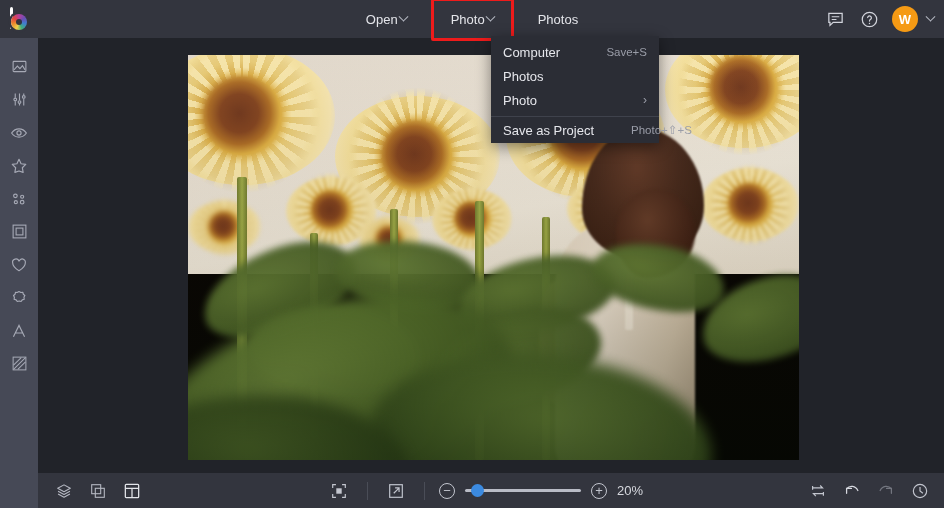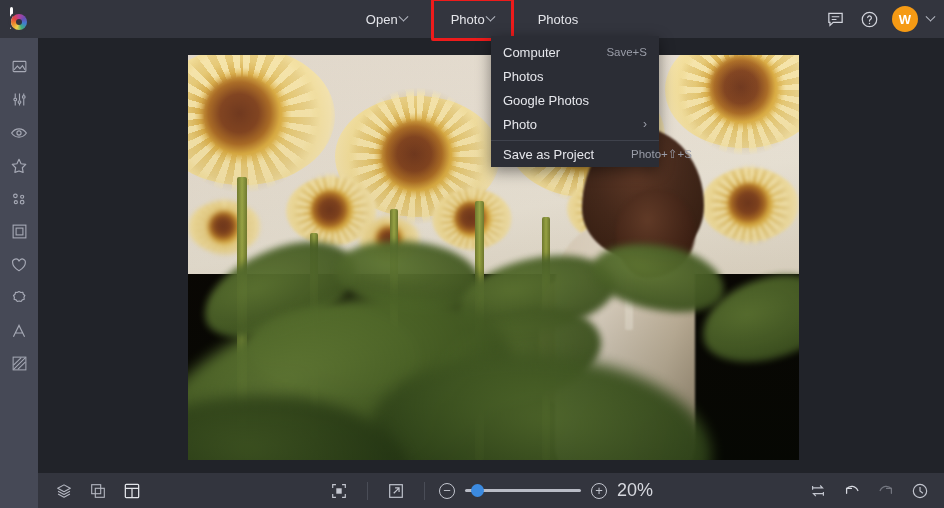--- a/index.html
+++ b/index.html
@@ -239,21 +239,21 @@
     cursor: pointer;
   }
   .zoom-track {
     position: absolute; left: 0; right: 0; height: 3px; border-radius: 2px;
     background: #b9bcc6;
   }
   .zoom-knob {
     position: absolute; left: 6px; width: 13px; height: 13px; border-radius: 50%;
     background: #3b8ae0;
   }
-  .zoom-pct { color: #d6d8de; font-size: 18px; width: 40px; }
+  .zoom-pct { color: #d6d8de; font-size: 13px; width: 40px; }
   .round-btn {
     width: 16px; height: 16px; border-radius: 50%;
     border: 1.3px solid #c3c6cf; color: #c3c6cf;
     display: flex; align-items: center; justify-content: center;
     font-size: 13px; line-height: 1; cursor: pointer;
   }
   svg { display: block; }
 </style>
 </head>
 <body>
@@ -460,24 +460,20 @@
     <div id="menu-items">
         <div class="menu-item">
           <span class="menu-label">Computer</span>
           <span class="menu-shortcut">Save+S</span>
         </div>
         <div class="menu-item">
           <span class="menu-label">Photos</span>
           <span class="menu-shortcut"></span>
         </div>
         <div class="menu-item">
-          <span class="menu-label">Google Photos</span>
-          <span class="menu-shortcut"></span>
-        </div>
-        <div class="menu-item">
           <span class="menu-label">Photo</span>
           <span class="menu-arrow">›</span>
         </div>
       </div>
     <div class="menu-sep"></div>
     <div class="menu-item bottom">
       <span class="menu-label">Save as Project</span>
       <span class="menu-shortcut">Photo+⇧+S</span>
     </div>
   </div>

